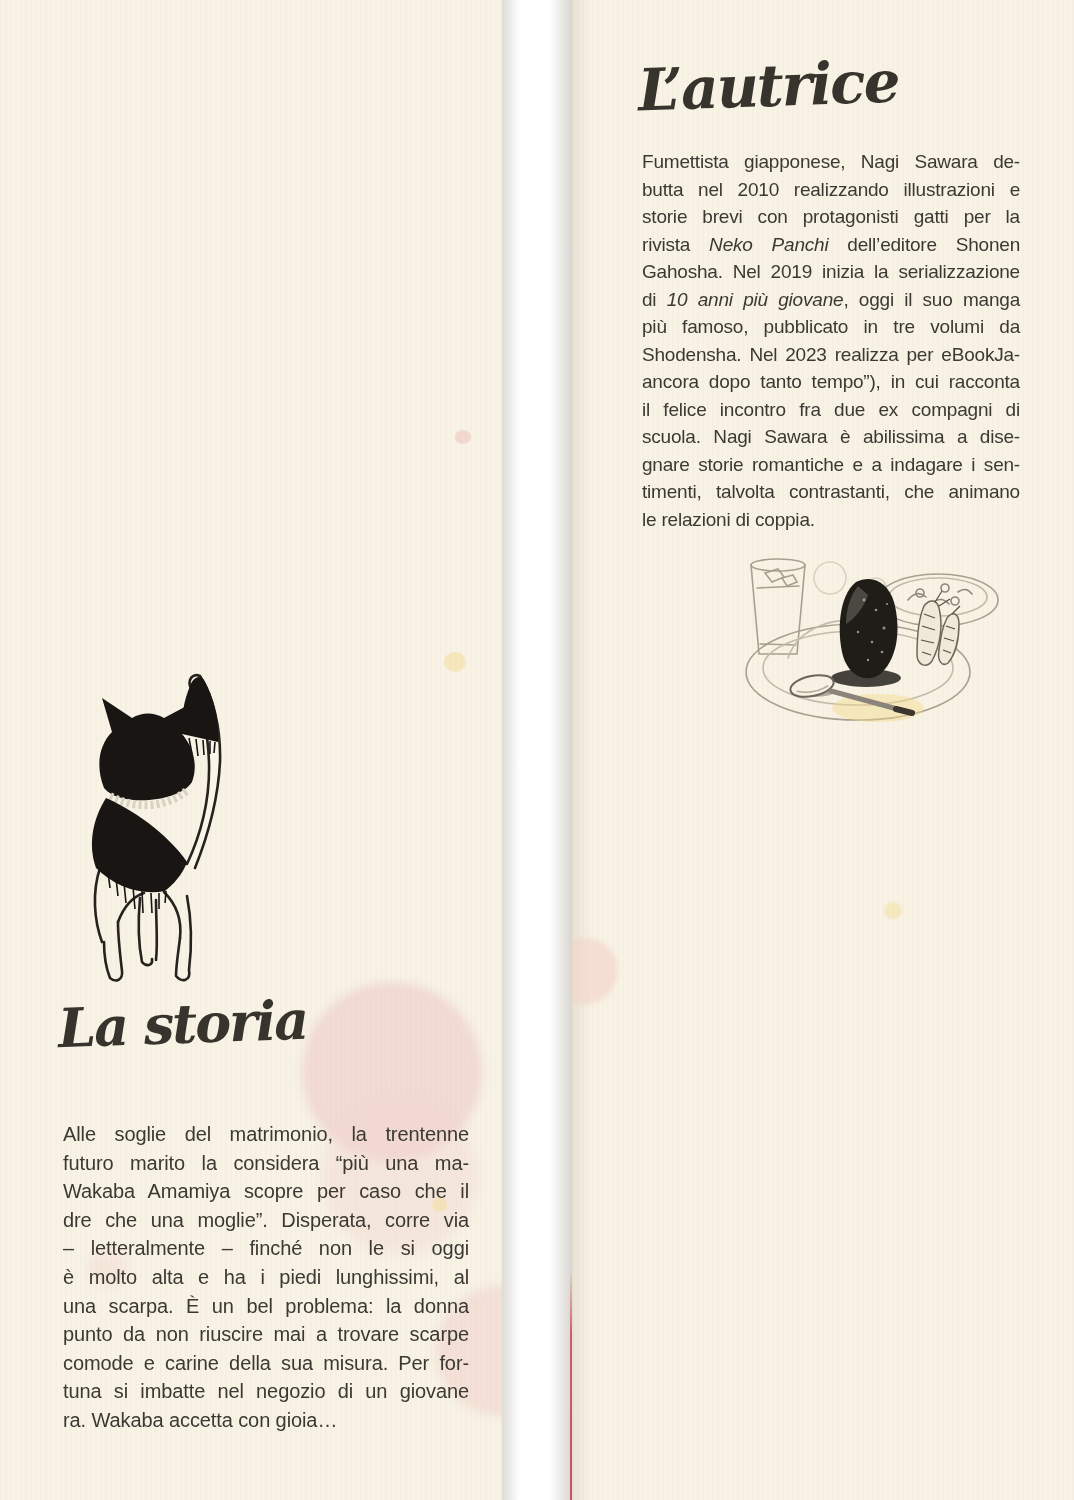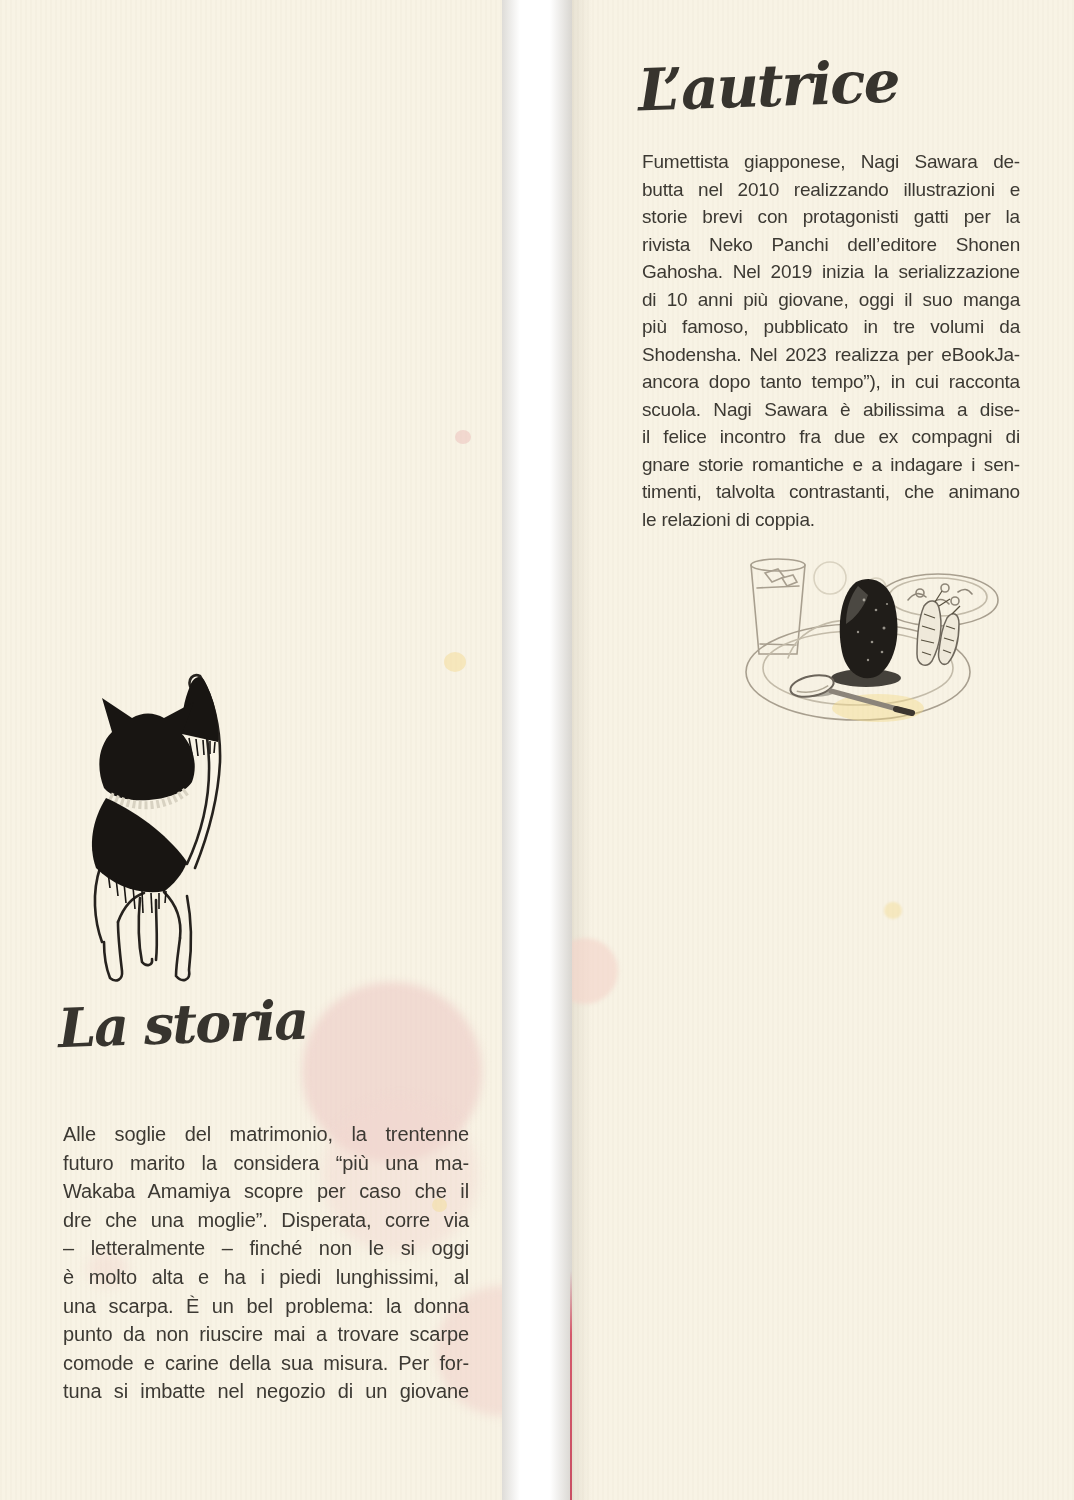--- a/index.html
+++ b/index.html
@@ -42,21 +42,21 @@
     white-space:nowrap;
   }
   .title-autrice{left:66px;top:52px;font-size:58px;}
   .title-storia{left:58px;top:992px;font-size:54px;}
   
   .body-block{position:absolute;color:#3c3933;}
   .author-body{left:70px;top:136px;width:378px;font-size:19px;line-height:27.5px;letter-spacing:-0.2px;margin-top:12px;}
   .story-body{left:63px;top:1120px;width:406px;font-size:20px;line-height:28.6px;letter-spacing:-0.1px;}
   .tline{text-align:justify;text-align-last:justify;}
   .tline-last{text-align-last:left;}
-  .it{}
+  .it{font-style:italic;}
   
   .dot{position:absolute;border-radius:50%;pointer-events:none;}
   .big-pink-1{left:302px;top:982px;width:180px;height:180px;background:rgba(238,204,198,0.62);filter:blur(4px);}
   .big-pink-2{left:322px;top:1098px;width:156px;height:156px;background:rgba(242,214,208,0.45);filter:blur(6px);}
   .corner-pink{left:436px;top:1286px;width:130px;height:130px;background:rgba(240,206,200,0.5);filter:blur(5px);}
   .left-pink-smudge{left:88px;top:1252px;width:40px;height:34px;background:rgba(240,205,200,0.35);filter:blur(6px);}
   .dot-pink-small{left:455px;top:430px;width:16px;height:14px;background:rgba(235,190,185,0.5);}
   .dot-yellow-1{left:444px;top:652px;width:22px;height:20px;background:rgba(244,221,154,0.55);}
   .dot-yellow-2{left:432px;top:1198px;width:15px;height:14px;background:rgba(244,221,154,0.5);}
   .rp-pink-dot{left:-20px;top:938px;width:66px;height:66px;background:rgba(243,210,200,0.6);filter:blur(2px);}
@@ -128,20 +128,21 @@
       <div class="tline"><span>Alle soglie del matrimonio, la trentenne</span></div>
       <div class="tline"><span>futuro marito la considera “più una ma-</span></div>
       <div class="tline"><span>Wakaba Amamiya scopre per caso che il</span></div>
       <div class="tline"><span>dre che una moglie”. Disperata, corre via</span></div>
       <div class="tline"><span>– letteralmente – finché non le si oggi</span></div>
       <div class="tline"><span>è molto alta e ha i piedi lunghissimi, al</span></div>
       <div class="tline"><span>una scarpa. È un bel problema: la donna</span></div>
       <div class="tline"><span>punto da non riuscire mai a trovare scarpe</span></div>
       <div class="tline"><span>comode e carine della sua misura. Per for-</span></div>
       <div class="tline"><span>tuna si imbatte nel negozio di un giovane</span></div>
+      <div class="tline tline-last"><span>ra. Wakaba accetta con gioia…</span></div>
     </div>
 </div>
 
 <div class="gutter-shadow-left"></div>
 <div class="gutter-shadow-right"></div>
 <div class="red-edge-line"></div>
 
 <div class="panel panel-right">
   <div class="inner-edge-shade"></div>
 
@@ -152,22 +153,22 @@
   <div class="body-block author-body">
       <div class="tline"><span>Fumettista giapponese, Nagi Sawara de-</span></div>
       <div class="tline"><span>butta nel 2010 realizzando illustrazioni e</span></div>
       <div class="tline"><span>storie brevi con protagonisti gatti per la</span></div>
       <div class="tline"><span>rivista </span><span class="it">Neko Panchi</span><span> dell’editore Shonen</span></div>
       <div class="tline"><span>Gahosha. Nel 2019 inizia la serializzazione</span></div>
       <div class="tline"><span>di </span><span class="it">10 anni più giovane</span><span>, oggi il suo manga</span></div>
       <div class="tline"><span>più famoso, pubblicato in tre volumi da</span></div>
       <div class="tline"><span>Shodensha. Nel 2023 realizza per eBookJa-</span></div>
       <div class="tline"><span>ancora dopo tanto tempo”), in cui racconta</span></div>
+      <div class="tline"><span>il felice incontro fra due ex compagni di</span></div>
       <div class="tline"><span>scuola. Nagi Sawara è abilissima a dise-</span></div>
-      <div class="tline"><span>il felice incontro fra due ex compagni di</span></div>
       <div class="tline"><span>gnare storie romantiche e a indagare i sen-</span></div>
       <div class="tline"><span>timenti, talvolta contrastanti, che animano</span></div>
       <div class="tline tline-last"><span>le relazioni di coppia.</span></div>
     </div>
 
   <svg class="food-illo" viewBox="0 0 278 192">
     <g fill="none" stroke="#a89f8f" stroke-width="1.6" stroke-linecap="round">
 
       <ellipse cx="52" cy="17" rx="27" ry="6"></ellipse>
       <path d="M25,17 L33,106 L71,106 L79,17"></path>

